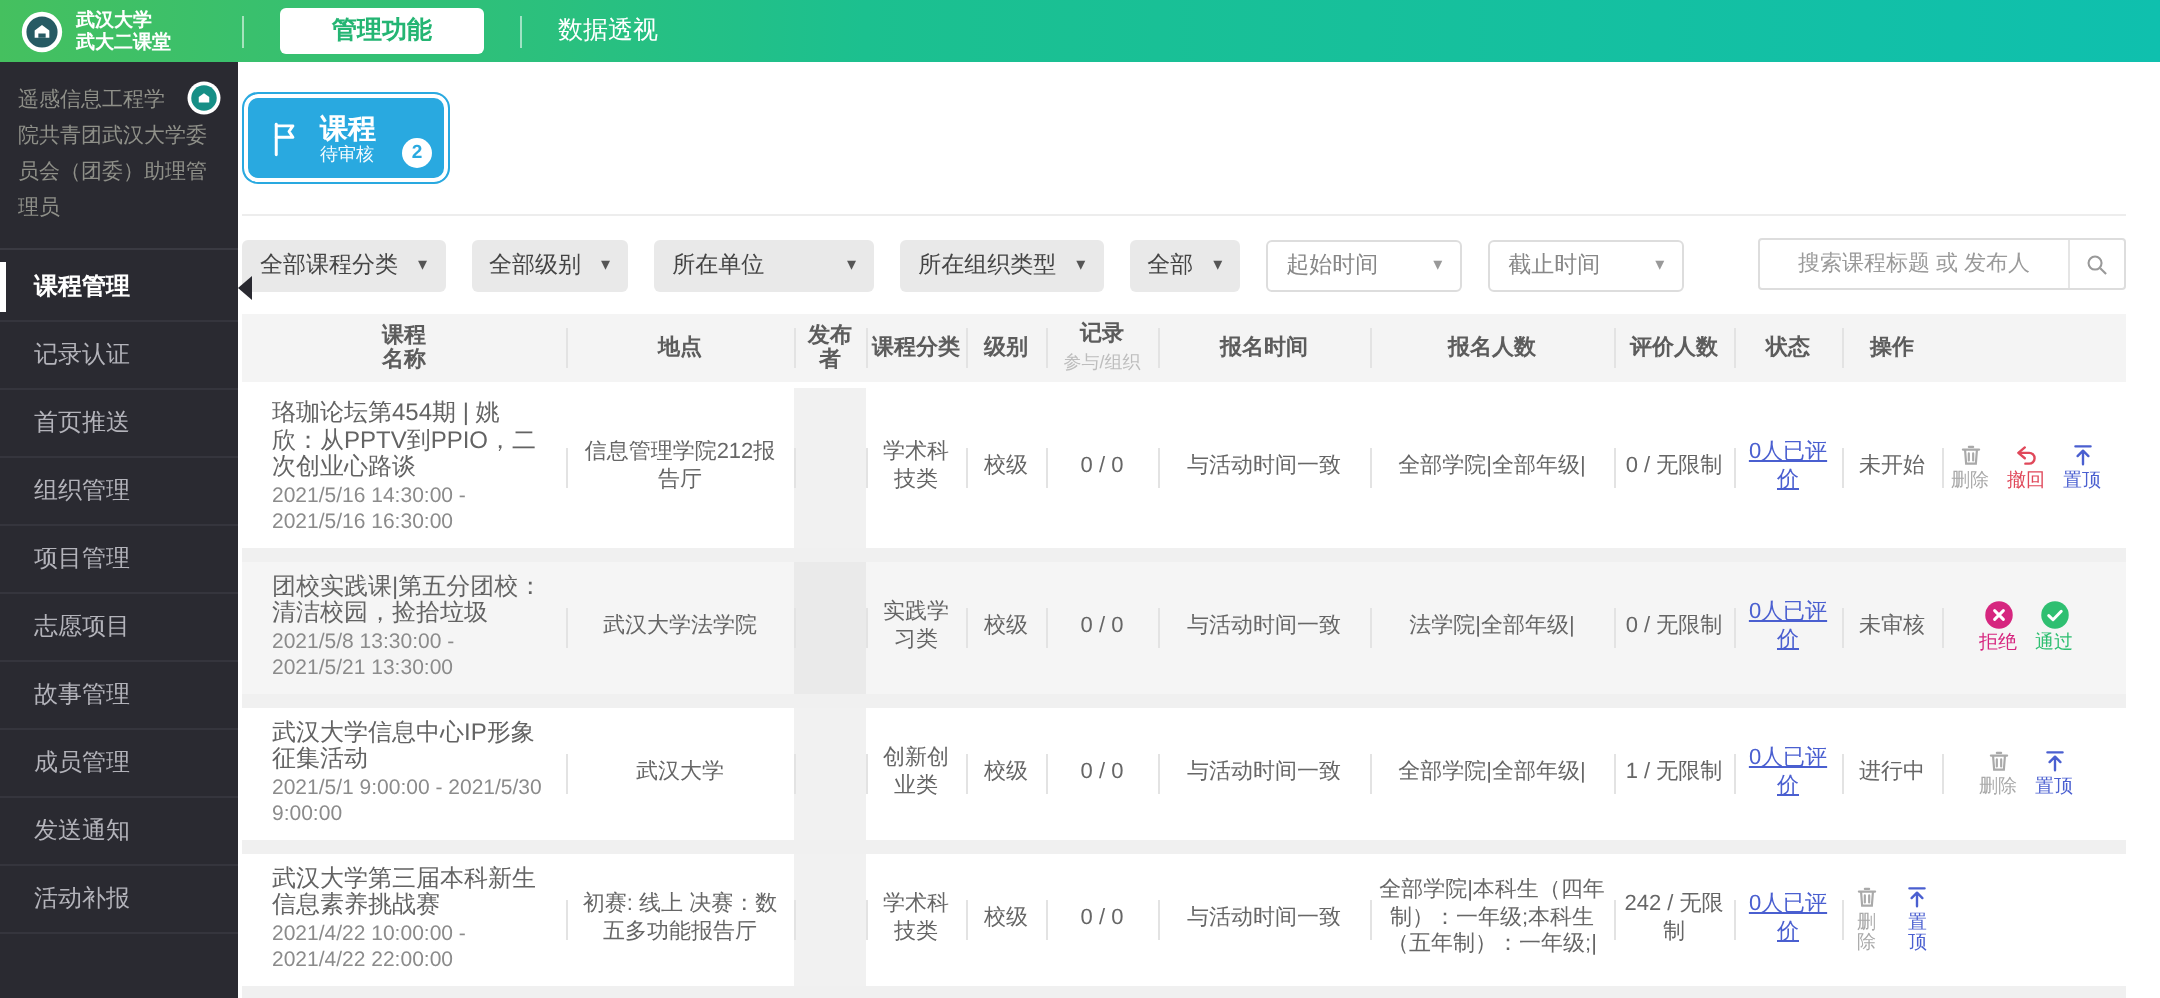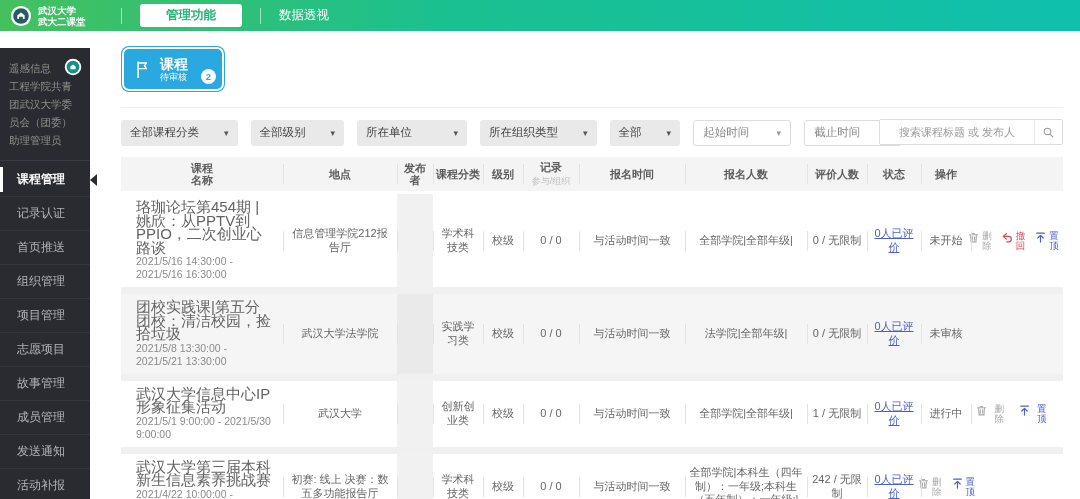--- a/index.html
+++ b/index.html
@@ -12,21 +12,21 @@
     background:linear-gradient(90deg,#45c05f 0%,#1cc08f 40%,#0fc0ae 100%);
     display:flex; align-items:center; z-index:5; }
   .logo-wrap { display:flex; align-items:center; gap:6px; padding:0 12px 0 10px; width:103px; }
   .logo-circle { width:22px; height:22px; flex:none; }
   .logo-text { color:#fff; font-size:9.5px; line-height:11px; font-weight:bold; white-space:nowrap; }
   .tb-divider { width:1px; height:16px; background:rgba(255,255,255,.55); margin:0 18px; }
   .top-tab { color:#fff; font-size:12.5px; cursor:pointer; }
   .top-tab.active { background:#fff; color:#24b573; padding:3px 26px; border-radius:3px; font-weight:bold; }
 
   
-  .sidebar { position:absolute; left:0; top:48px; bottom:0; width:90px; background:#2a2a31; z-index:4; }
+  .sidebar { position:absolute; left:0; top:30px; bottom:0; width:119px; background:#2a2a31; z-index:4; }
   .user-info { padding:10px 8px 12px 9px; border-bottom:1px solid #3a3a42; position:relative; }
   .user-avatar { float:right; width:18px; height:18px; margin-left:4px; }
   .user-text { color:#8f9089; font-size:10.5px; line-height:16px; }
   .menu { padding-top:2px; }
   .menu-item { position:relative; height:34px; display:flex; align-items:center; padding-left:17px;
     color:#b3b3ba; font-size:12px; cursor:pointer; border-bottom:1px solid #35353d; }
   .menu-item.active { color:#fff; font-weight:bold; }
   .menu-item.active::before { content:""; position:absolute; left:0; top:4px; bottom:4px; width:3px; background:#fff; }
   .menu-item.active::after { content:""; position:absolute; right:-7px; top:50%; margin-top:-6px;
     border-top:6px solid transparent; border-bottom:6px solid transparent; border-right:7px solid #2a2a31; }
@@ -40,21 +40,21 @@
   .card-icon { flex:none; margin-right:7px; display:flex; }
   .card-texts { color:#fff; }
   .card-title { font-size:14px; font-weight:bold; line-height:16px; }
   .card-sub { font-size:9px; line-height:11px; opacity:.95; }
   .card-badge { position:absolute; right:8px; bottom:7px; width:15px; height:15px; border-radius:50%;
     background:#fff; color:#29a9e0; font-size:9.5px; font-weight:bold; display:flex; align-items:center; justify-content:center; }
 
   .hdivider { margin-top:15px; border-top:1px solid #ededed; }
 
   .filter-row { position:relative; margin-top:11px; height:27px; display:flex; align-items:center; gap:13px; }
-  .pill { height:26px; background:#e9e9e9; border-radius:3px; display:flex; align-items:center; gap:25px;
+  .pill { height:26px; background:#e9e9e9; border-radius:3px; display:flex; align-items:center; gap:10px;
     padding:0 9px; font-size:11.5px; color:#444; cursor:pointer; white-space:nowrap; }
   .pill .caret { font-size:9px; color:#555; }
   .pill.wide { min-width:110px; justify-content:space-between; }
   .pill.mid  { min-width:52px;  justify-content:space-between; }
   .pill.light { background:#fff; border:1px solid #ddd; min-width:98px; justify-content:space-between; color:#888; }
   .pill.light .caret { color:#999; }
   .searchbox { position:absolute; right:0; top:0; width:184px; height:26px; border:1px solid #ddd; border-radius:2px;
     display:flex; align-items:center; background:#fff; }
   .searchbox input { flex:1; border:none; outline:none; height:100%; font-size:11px; color:#555; text-align:center;
     font-family:inherit; background:transparent; }
@@ -69,28 +69,28 @@
     font-size:11px; font-weight:bold; color:#5c5c5c; padding:4px 2px; text-align:center; white-space:pre-line; line-height:12.5px; }
   .hcell .sub { font-size:9px; color:#bdbdbd; font-weight:normal; margin-top:1px; }
   .hcell+.hcell::before, .cell+.cell::before { content:""; position:absolute; left:0; top:50%; margin-top:-10px;
     height:20px; width:1px; background:#e3e3e3; }
   .trow { background:#fff; }
   .trow.pending { background:#f5f5f5; }
   .rgap { height:7px; background:#f0f0f0; }
   .cell { position:relative; display:flex; align-items:center; justify-content:center; text-align:center;
     font-size:11px; color:#666; line-height:13.5px; padding:6px 4px; }
   .cell.cname-cell { flex-direction:column; align-items:flex-start; justify-content:center; text-align:left; padding:6px 10px 6px 15px; }
-  .cname { font-size:15px; color:#636363; line-height:13.5px; }
+  .cname { font-size:12px; color:#636363; line-height:13.5px; }
   .cdate { font-size:10.5px; color:#8b8b8b; line-height:13px; margin-top:1px; }
   .cell.pub-cell { padding:0; }
   .pub-block { width:100%; height:100%; background:#f1f1f1; }
   .trow.pending .pub-block { background:#eaeaea; }
   .eval-link { color:#4a5fd0; text-decoration:underline; cursor:pointer; }
   .cell.actions-cell { gap:9px; }
-  .action { display:flex; flex-direction:row; align-items:flex-start; gap:2px; cursor:pointer; }
+  .action { display:flex; flex-direction:column; align-items:center; gap:2px; cursor:pointer; }
   .action .albl { font-size:9.5px; line-height:10px; }
   .action svg { display:block; }
   .act-gray  { color:#a9a9a9; }
   .act-red   { color:#e0485a; }
   .act-blue  { color:#4a5fd0; }
   .act-pink  { color:#d6267f; }
   .act-green { color:#2fbf71; }
 </style>
 </head>
 <body>
@@ -306,20 +306,40 @@
             <div class="cell">实践学习类</div>
             <div class="cell">校级</div>
             <div class="cell">0 / 0</div>
             <div class="cell">与活动时间一致</div>
             <div class="cell">法学院|全部年级|</div>
             <div class="cell">0 / 无限制</div>
             <div class="cell">
               <span class="eval-link">0人已评价</span>
             </div>
             <div class="cell">未审核</div>
+            <div class="cell actions-cell">
+              <span class="action act-pink">
+                <span class="aicon">
+                  <svg viewBox="0 0 24 24" width="15" height="15">
+                    <circle cx="12" cy="12" r="11" fill="currentColor"></circle>
+                    <path d="M8.5 8.5l7 7M15.5 8.5l-7 7" stroke="#fff" stroke-width="2.4" stroke-linecap="round"></path>
+                  </svg>
+                </span>
+                <span class="albl">拒绝</span>
+              </span>
+              <span class="action act-green">
+                <span class="aicon">
+                  <svg viewBox="0 0 24 24" width="15" height="15">
+                    <circle cx="12" cy="12" r="11" fill="currentColor"></circle>
+                    <path d="M7 12.5l3.4 3.3L17 9" stroke="#fff" stroke-width="2.4" fill="none" stroke-linecap="round" stroke-linejoin="round"></path>
+                  </svg>
+                </span>
+                <span class="albl">通过</span>
+              </span>
+            </div>
           </div>
           <div class="rgap"></div>
           <div class="trow grid">
             <div class="cell cname-cell">
               <div class="cname">武汉大学信息中心IP形象征集活动</div>
               <div class="cdate">2021/5/1 9:00:00 - 2021/5/30 9:00:00</div>
             </div>
             <div class="cell">武汉大学</div>
             <div class="cell pub-cell">
               <div class="pub-block"></div>

